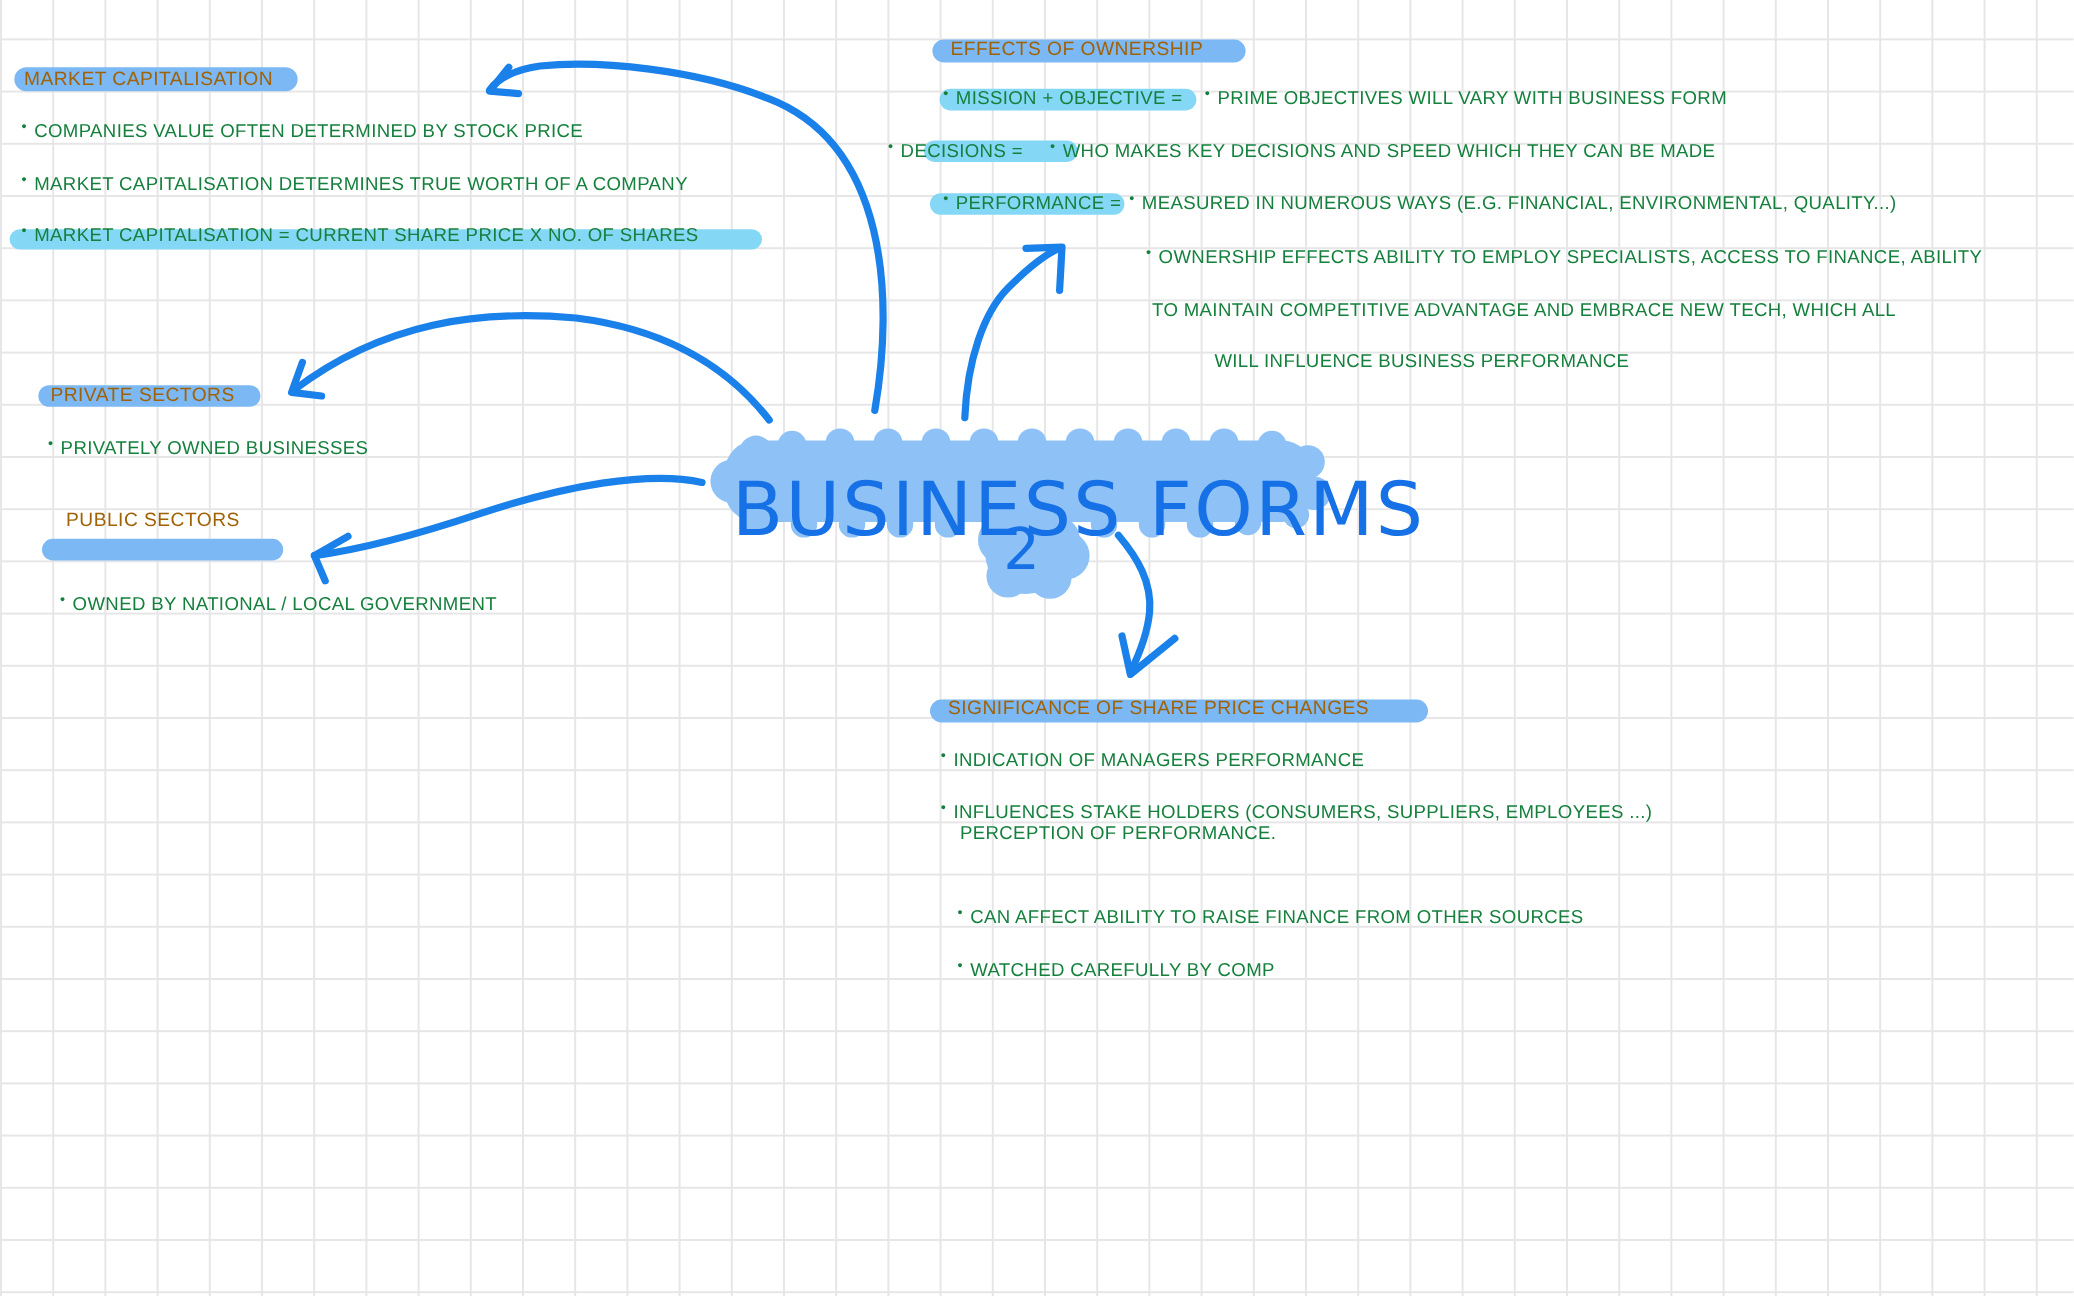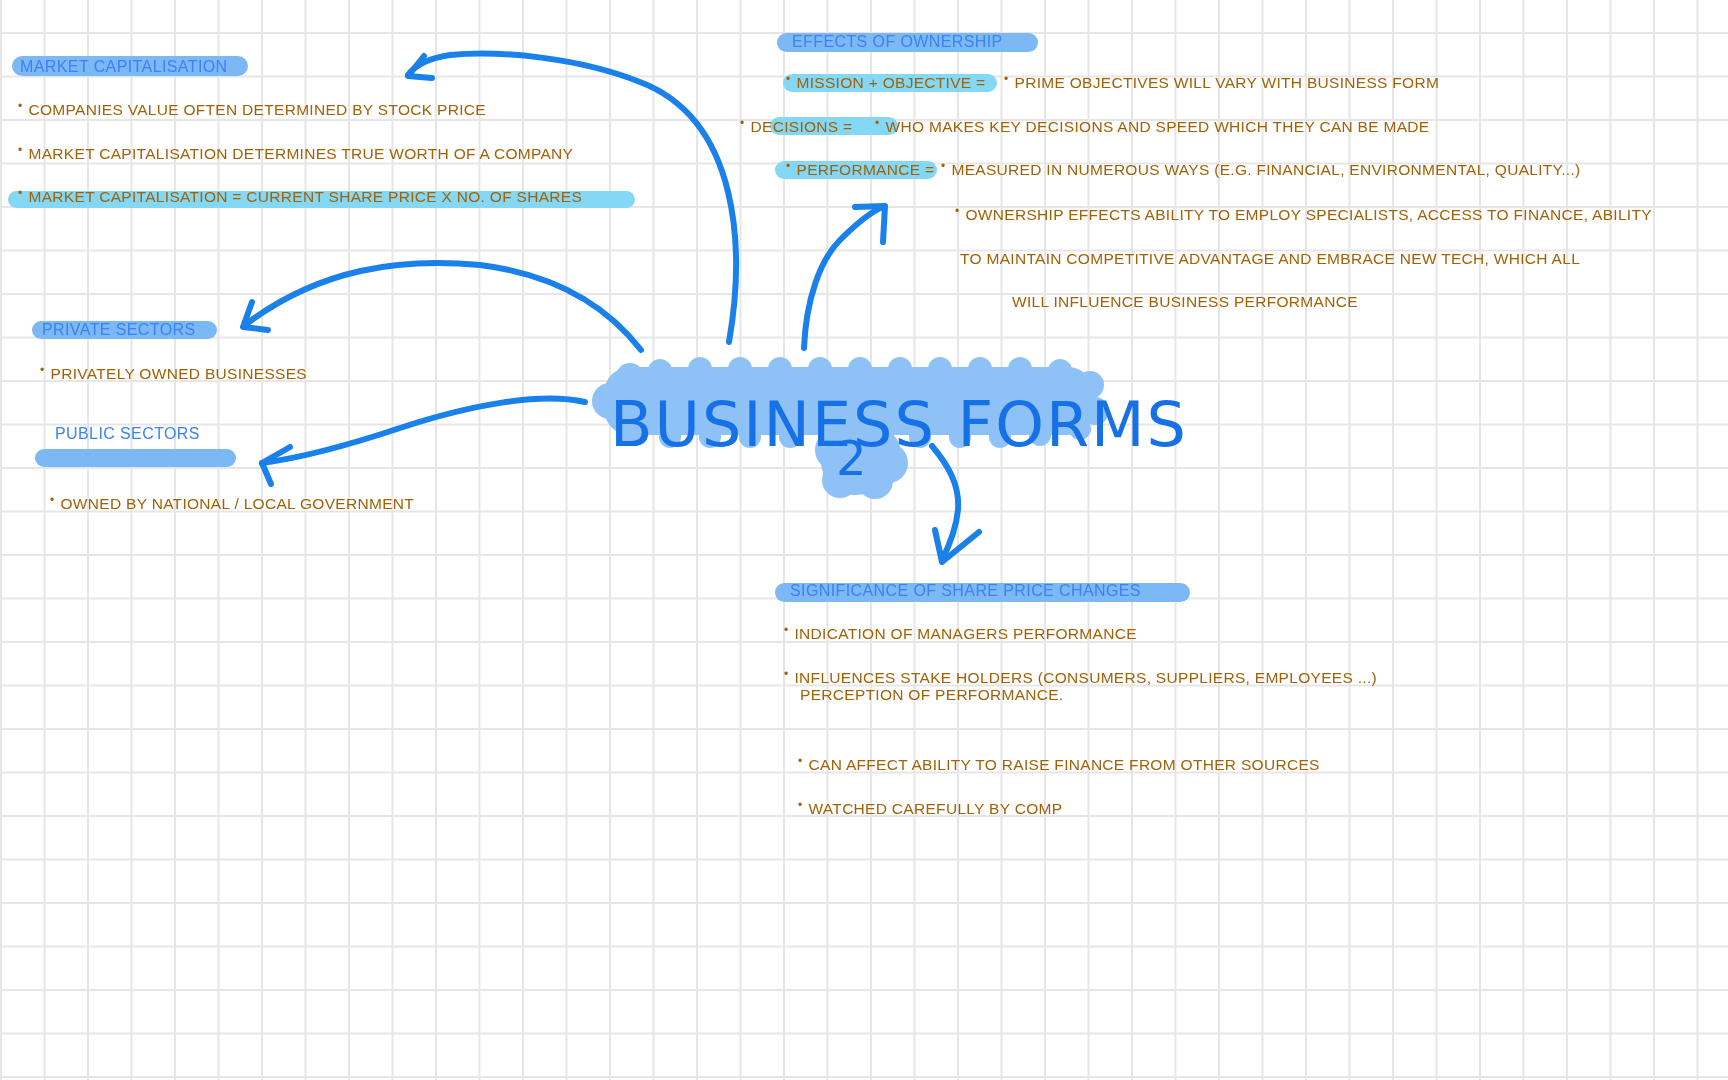--- a/index.html
+++ b/index.html
@@ -9,32 +9,32 @@
     background-image:
       linear-gradient(to right, #e6e6e8 0, #e6e6e8 2px, transparent 2px),
       linear-gradient(to bottom, #e6e6e8 0, #e6e6e8 2px, transparent 2px);
     background-size: 43.5px 43.5px;
     background-position: 0px 32px;
     font-family: "Liberation Sans", sans-serif;
   }
   .abs { position: absolute; }
   .note {
     position: absolute; white-space: nowrap;
-    text-transform: uppercase; color: #a16207;
+    text-transform: uppercase; color: #15803d;
     font-size: 15.5px; letter-spacing: 0.3px; line-height: 20px;
     font-family: "Liberation Sans", sans-serif;
   }
   .hl {
     position: absolute; border-radius: 12px;
   }
   .hl-head { background: #7bb8f4; }
   .hl-sub  { background: #84d8f6; }
   .head {
     position: absolute; white-space: nowrap; text-transform: uppercase;
-    color: #3b82f6; font-size: 16px; letter-spacing: 0.4px; line-height: 20px;
+    color: #a16207; font-size: 16px; letter-spacing: 0.4px; line-height: 20px;
   }
   .bullet::before { content: "•"; display: inline-block; margin-right: 6px; font-size: 12px; position: relative; top: -5px; }
   svg.arrows { position: absolute; left: 0; top: 0; }
   .title {
     position: absolute; color: #1670e6; font-size: 62px; letter-spacing: 2px;
     font-family: "DejaVu Sans", sans-serif; white-space: nowrap; line-height: 70px; margin-top: 28px;
   }
   .subtitle {
     position: absolute; color: #1670e6; font-size: 48px;
     font-family: "DejaVu Sans", sans-serif; line-height: 56px;

